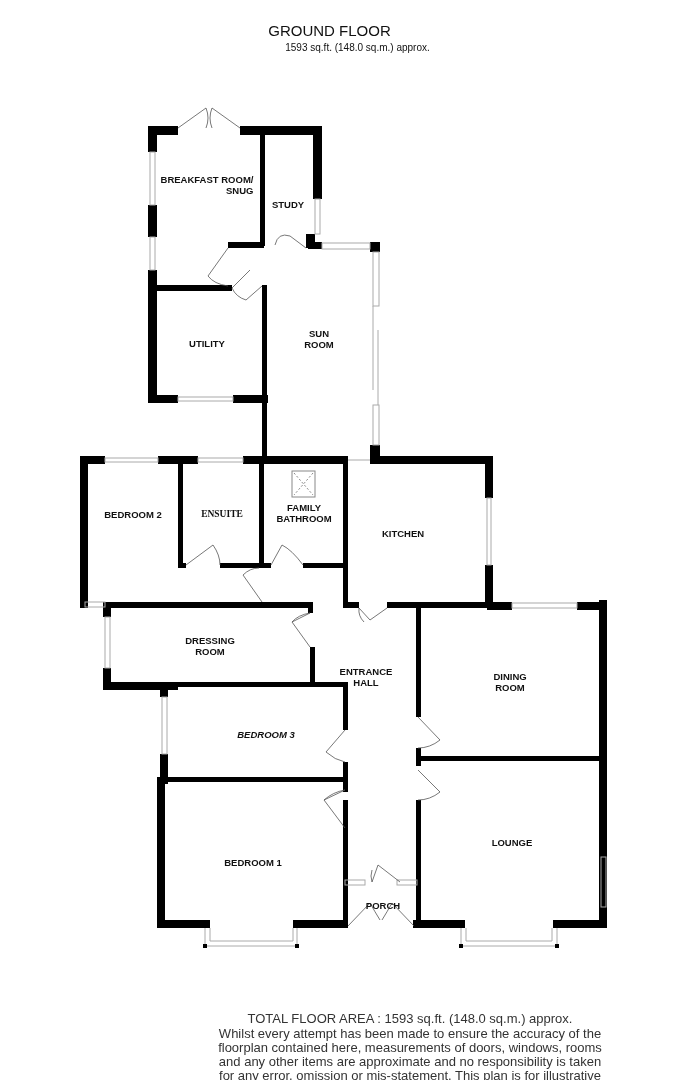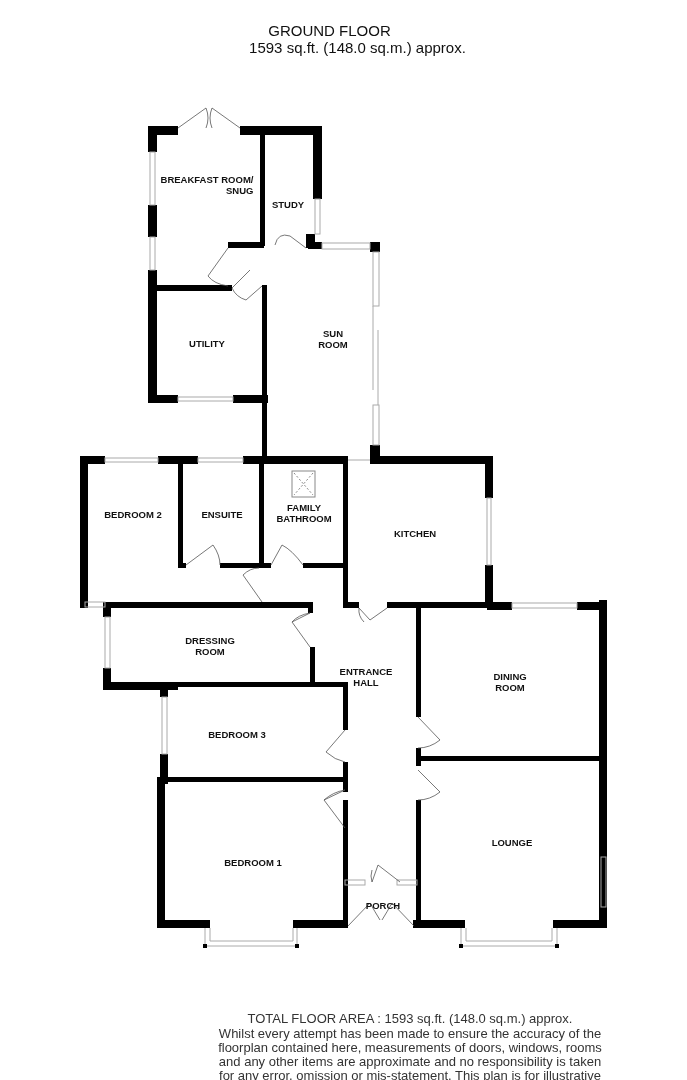--- a/index.html
+++ b/index.html
@@ -1,19 +1,19 @@
 <!DOCTYPE html>
 <html><head>
 <meta charset="utf-8">
 <style>
   html, body { margin: 0; padding: 0; background: #ffffff; }
   body { width: 687px; height: 1080px; position: relative; overflow: hidden; font-family: "Liberation Sans", sans-serif; }
   .header { position: absolute; top: 22px; left: 0; width: 687px; text-align: center; color: #111; }
   .header .t1 { font-size: 15px; line-height: 17px; margin-left: -28px; }
-  .header .t2 { font-size: 15px; line-height: 17px; margin-left: 28px; }
+  .header .t2 { font-size: 10px; line-height: 17px; margin-left: 28px; }
   svg.plan { position: absolute; left: 0; top: 0; }
   .room-label { position: absolute; font-family: "Liberation Sans", sans-serif; font-weight: bold; font-size: 9.5px; line-height: 11px; text-align: center; color: #111; white-space: pre-line; transform: translate(-50%, -50%); }
   .footer { position: absolute; left: 210px; width: 400px; top: 1012px; text-align: center; color: #333; }
   .footer .total { font-size: 13px; line-height: 13px; margin-bottom: 2px; }
   .footer .disc { font-size: 13px; line-height: 14px; }
 </style>
 </head>
 <body>
 
 <div class="header">
@@ -177,34 +177,34 @@
     <line x1="294" y1="473" x2="313" y2="495" stroke-dasharray="2,2"></line>
     <line x1="313" y1="473" x2="294" y2="495" stroke-dasharray="2,2"></line>
   </g>
 </svg>
 
 <div id="labels">
   <div class="room-label" style="left:207px;top:185px;text-align:right;">BREAKFAST ROOM/
 SNUG</div>
   <div class="room-label" style="left:288px;top:204px;">STUDY</div>
   <div class="room-label" style="left:207px;top:343px;">UTILITY</div>
-  <div class="room-label" style="left:333px;top:339px;">SUN
+  <div class="room-label" style="left:319px;top:339px;">SUN
 ROOM</div>
   <div class="room-label" style="left:133px;top:514px;">BEDROOM 2</div>
-  <div class="room-label" style="left:222px;top:514px;">ENSUITE</div>
+  <div class="room-label" style="left:222px;top:514px;font-family:Liberation Serif, serif;">ENSUITE</div>
   <div class="room-label" style="left:304px;top:513px;">FAMILY
 BATHROOM</div>
-  <div class="room-label" style="left:415px;top:533px;">KITCHEN</div>
+  <div class="room-label" style="left:403px;top:533px;">KITCHEN</div>
   <div class="room-label" style="left:210px;top:646px;">DRESSING
 ROOM</div>
   <div class="room-label" style="left:366px;top:677px;">ENTRANCE
 HALL</div>
   <div class="room-label" style="left:510px;top:682px;">DINING
 ROOM</div>
-  <div class="room-label" style="left:237px;top:734px;">BEDROOM 3</div>
+  <div class="room-label" style="left:266px;top:734px;font-style:italic;">BEDROOM 3</div>
   <div class="room-label" style="left:253px;top:853px;margin-top:9px;">BEDROOM 1</div>
   <div class="room-label" style="left:512px;top:842px;">LOUNGE</div>
   <div class="room-label" style="left:383px;top:905px;">PORCH</div>
 </div>
 
 <div class="footer">
   <div class="total">TOTAL FLOOR AREA : 1593 sq.ft. (148.0 sq.m.) approx.</div>
   <div class="disc">Whilst every attempt has been made to ensure the accuracy of the floorplan contained here, measurements of doors, windows, rooms and any other items are approximate and no responsibility is taken for any error, omission or mis-statement. This plan is for illustrative purposes only and should be used as such by any prospective purchaser. The services, systems and appliances shown have not been tested and no guarantee as to their operability or efficiency can be given.</div>
   <div class="disc">Made with Metropix ©2026</div>
 </div>

